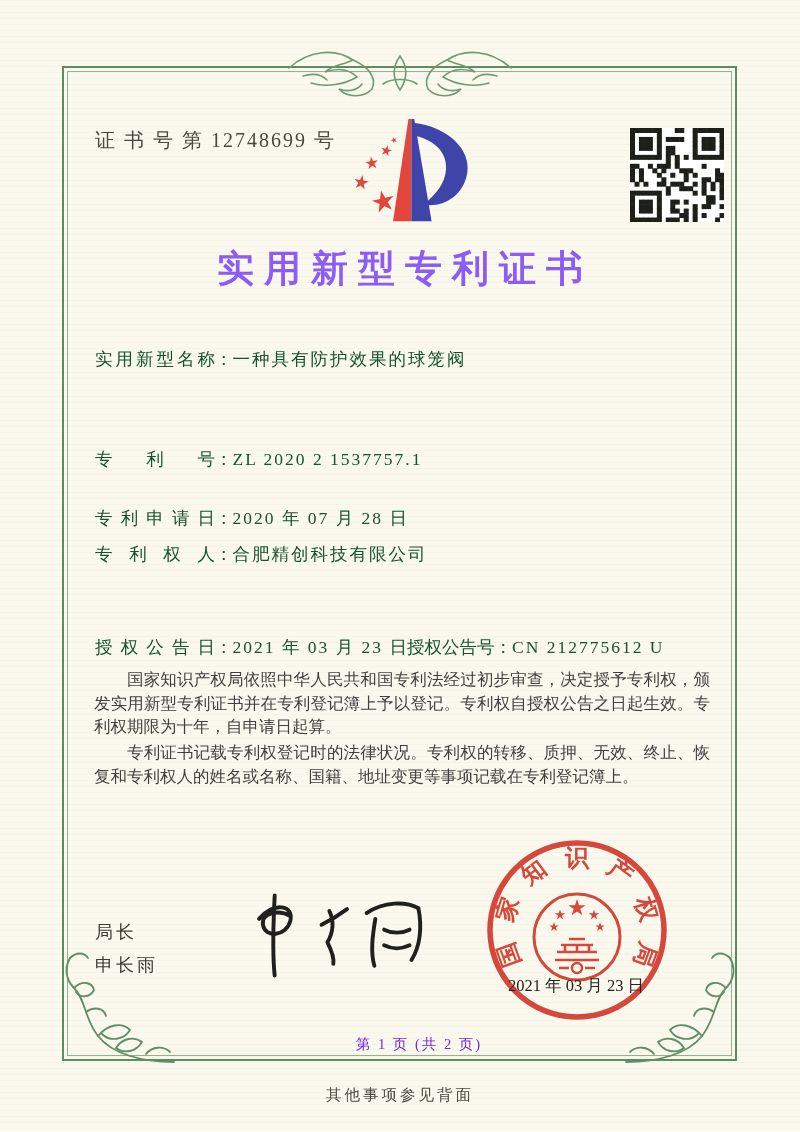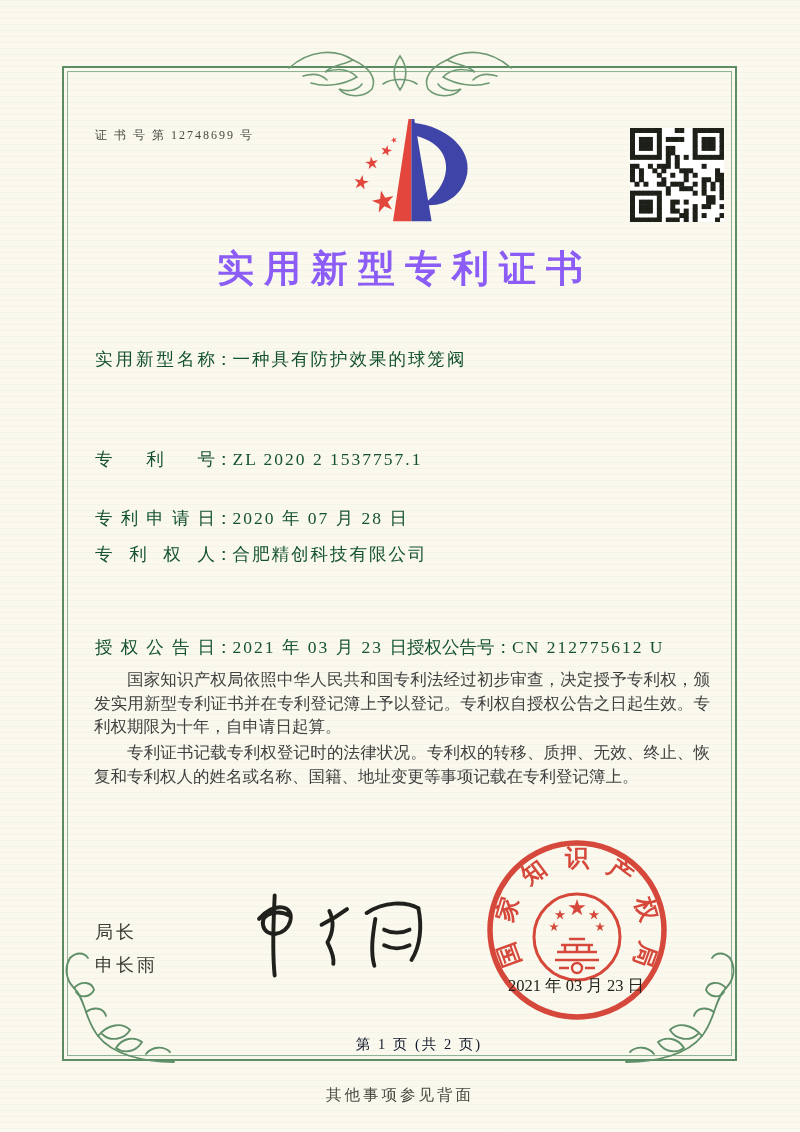--- a/index.html
+++ b/index.html
@@ -5,41 +5,41 @@
   html,body{margin:0;padding:0;background:#e8e6da;}
   .page{position:relative;width:800px;height:1132px;margin:0 auto;background:#fbf9ee;overflow:hidden;
         font-family:"Liberation Serif","DejaVu Serif",serif;color:#45443c;}
   .page::before{content:"";position:absolute;inset:0;pointer-events:none;
         background:repeating-linear-gradient(180deg,rgba(150,180,150,.07) 0 1px,transparent 1px 6px);}
   .abs{position:absolute;}
   
   .bl{position:absolute;background:#5c8c64;}
   .bl.light{background:#8fb295;}
   
-  .certno{left:95px;top:127px;font-size:12px;letter-spacing:2px;color:#4a4940;}
+  .certno{left:95px;top:127px;font-size:20px;letter-spacing:2px;color:#4a4940;}
   
   .title{left:0;right:0;top:244px;text-align:center;font-size:37px;letter-spacing:10px;padding-left:10px;
          color:#8b5cf6;font-weight:bold;}
   
   .field{left:95px;width:620px;font-size:17.5px;line-height:26px;color:#14532d;}
   .lbl{display:inline-block;width:120px;text-align:justify;text-align-last:justify;vertical-align:top;}
   .colon{display:inline-block;vertical-align:top;}
   .val{display:inline-block;letter-spacing:2px;vertical-align:top;}
   .addr .val{width:490px;}
   .pair2{position:absolute;left:312px;top:0;white-space:nowrap;}
   .pair2 .lbl{width:auto;text-align-last:auto;}
   
   .para{position:absolute;left:94px;width:616px;font-size:16.5px;line-height:23.5px;
         text-indent:2em;text-align:justify;color:#404040;}
   
   .off{left:95px;font-size:18px;letter-spacing:3px;color:#3c3b33;}
   
   .sealdate{left:488px;top:975px;width:176px;text-align:center;font-size:16.5px;color:#23221c;}
   
-  .pgnum{left:0;right:0;top:1035px;text-align:center;font-size:14.5px;letter-spacing:2px;color:#0f172a;padding-left:38px;}
+  .pgnum{left:0;right:0;top:1035px;text-align:center;font-size:14.5px;letter-spacing:2px;color:#6d28d9;padding-left:38px;}
   .backnote{left:0;right:0;top:1085px;text-align:center;font-size:15.5px;letter-spacing:3px;color:#4a4940;}
   svg{display:block;}
 </style>
 </head>
 <body>
 
 <div class="page">
 
   <div class="bl" style="left:62px;right:63px;top:66px;height:2px;"></div>
   <div class="bl light" style="left:67px;right:68px;top:71px;height:1px;"></div>

